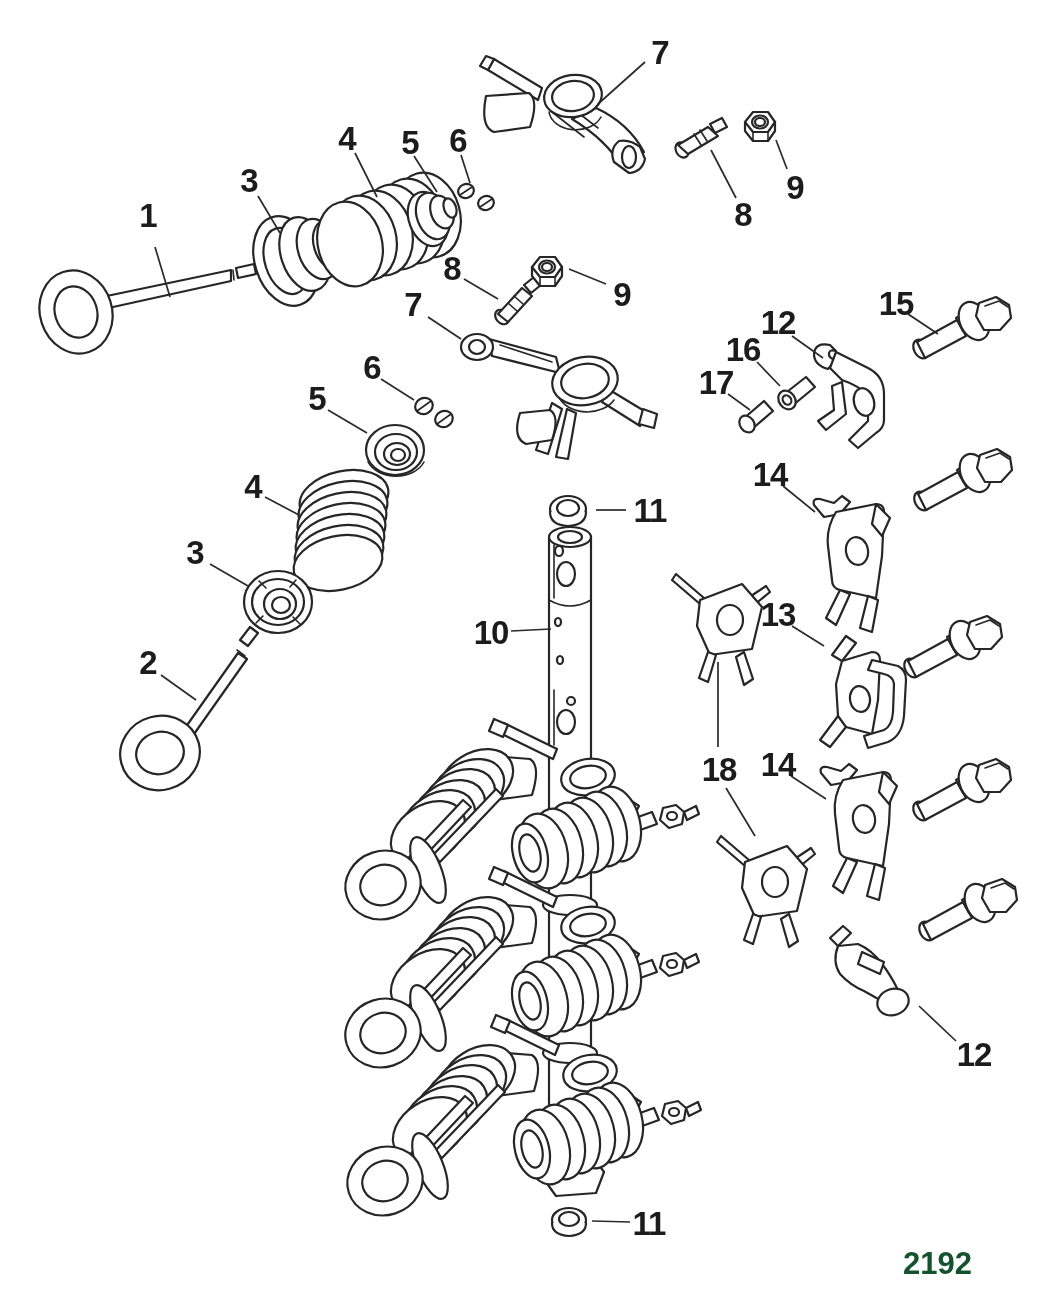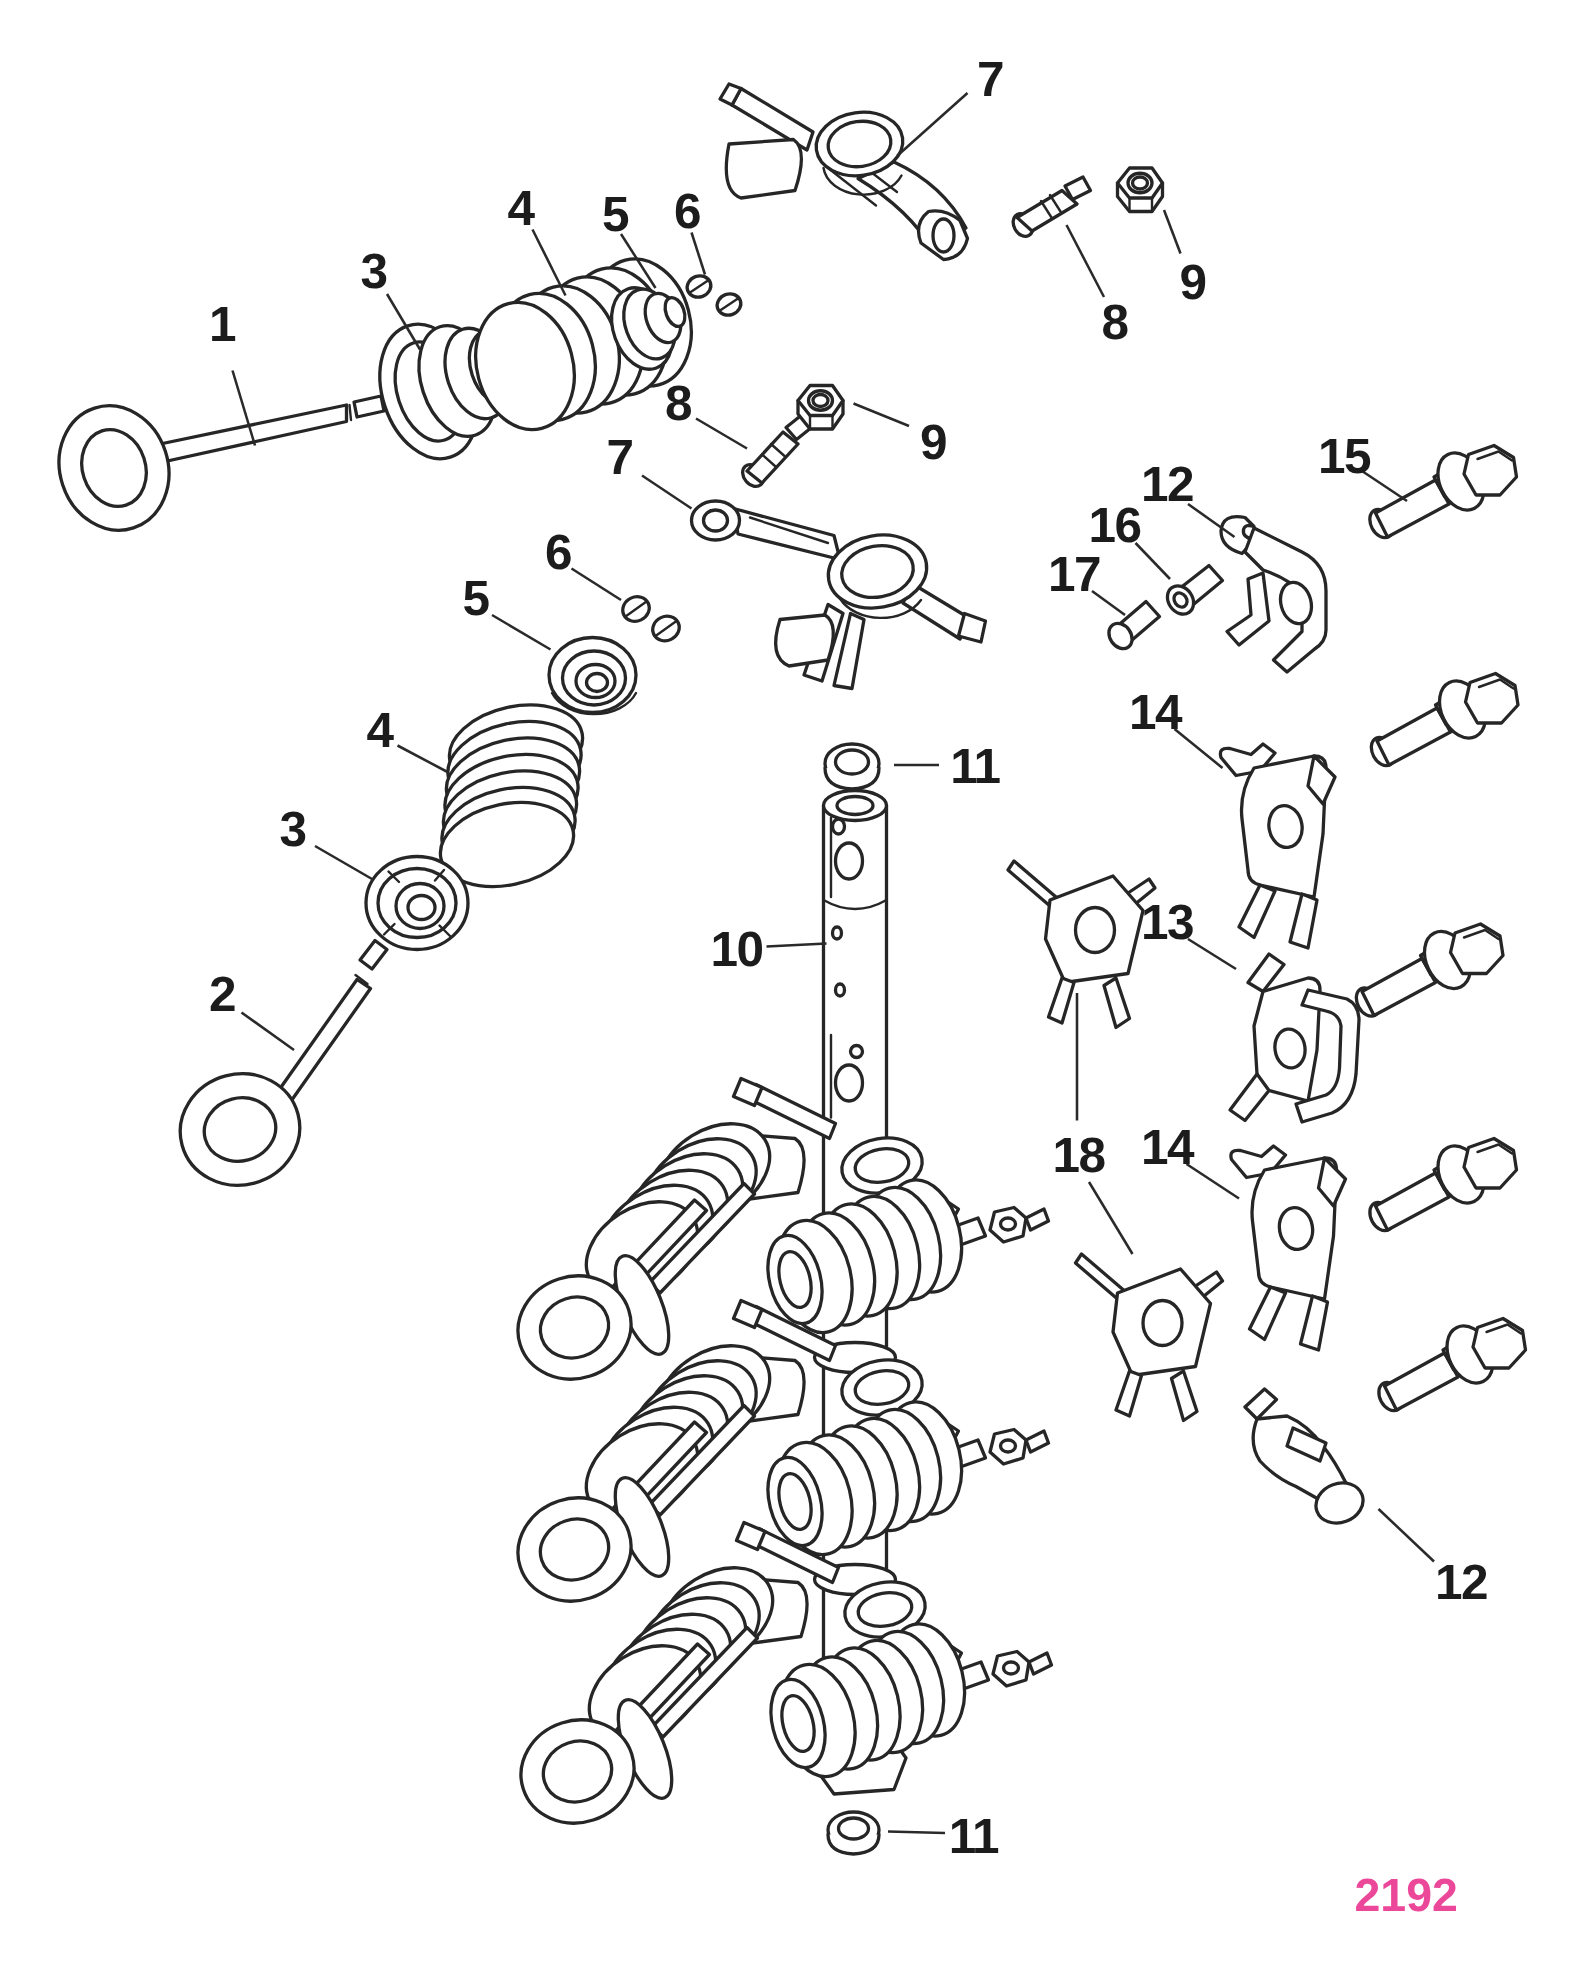--- a/index.html
+++ b/index.html
@@ -3,21 +3,21 @@
 <meta charset="utf-8">
 <style>
   html,body{margin:0;padding:0;background:#fff;}
   .stage{position:relative;width:1049px;height:1312px;background:#ffffff;overflow:hidden;
          font-family:"Liberation Sans",sans-serif;}
   svg{position:absolute;left:0;top:0;}
   .part{fill:#ffffff;stroke:#262626;stroke-width:2.2;stroke-linejoin:round;stroke-linecap:round;}
   .thin{fill:none;stroke:#262626;stroke-width:1.6;stroke-linejoin:round;stroke-linecap:round;}
   .callout-text{font:700 33px "Liberation Sans",sans-serif;letter-spacing:-1px;fill:#1c1c1c;}
   .leader{stroke:#2a2a2a;stroke-width:1.7;fill:none;}
-  .figcode{position:absolute;font:700 31px "Liberation Sans",sans-serif;color:#ec4899;
+  .figcode{position:absolute;font:700 31px "Liberation Sans",sans-serif;color:#14532d;
            letter-spacing:0;}
 </style>
 </head>
 <body>
 
 <div class="stage">
 <svg id="diagram" width="1049" height="1312" viewBox="0 0 1049 1312">
 
   <defs>
 

